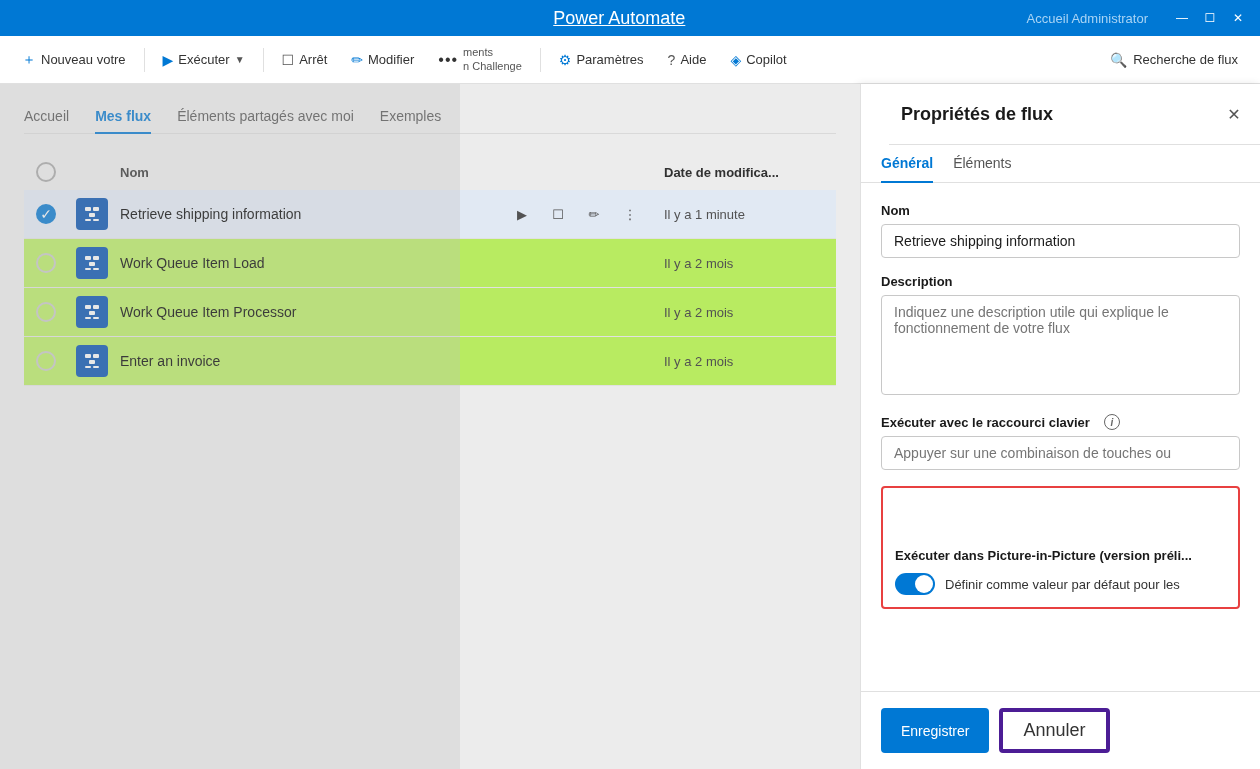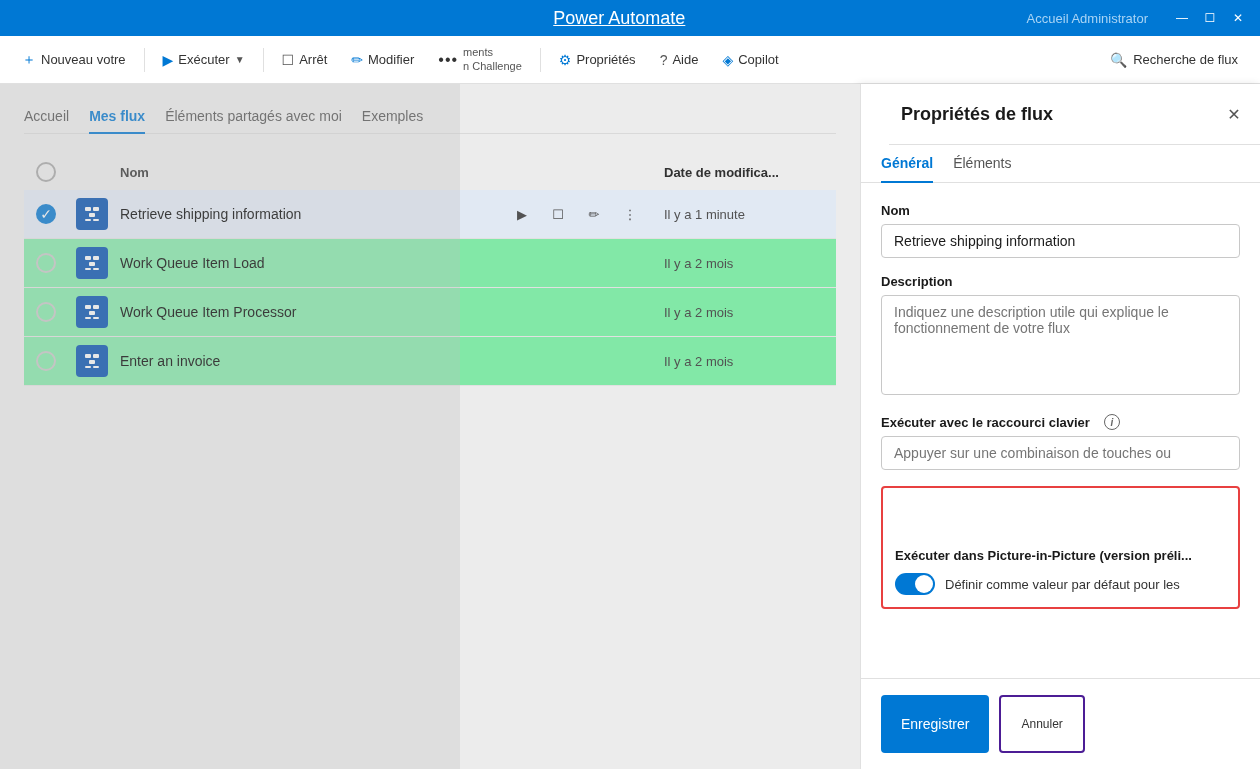--- a/index.html
+++ b/index.html
@@ -55,21 +55,21 @@
       flex: 1;
       background: #f3f3f3;
       padding: 16px 24px;
       overflow: auto;
       filter: brightness(0.97);
     }
 
     
     .tabs {
       display: flex;
-      gap: 20px;
+      gap: 26px;
       margin-bottom: 20px;
       border-bottom: 1px solid #e0e0e0;
     }
     .tab {
       padding: 8px 0;
       cursor: pointer;
       font-size: 14px;
       color: #555;
       border-bottom: 2px solid transparent;
       margin-bottom: -1px;
@@ -93,21 +93,21 @@
     .col-check { width: 28px; }
     .col-icon { width: 32px; }
     .col-name { flex: 1; }
     .col-date { width: 160px; text-align: left; }
 
     .table-row {
       display: flex;
       align-items: center;
       padding: 8px 12px;
       border-bottom: 1px solid #e8e8e8;
-      background: #86efac;
+      background: #bef264;
       cursor: pointer;
       gap: 12px;
     }
     .table-row.selected { background: #e8f0fb; }
 
     .flow-icon {
       width: 32px; height: 32px;
       background: #0050b4;
       border-radius: 4px;
       display: flex; align-items: center; justify-content: center;
@@ -287,26 +287,26 @@
       padding: 8px 20px;
       background: #0078d4;
       color: white;
       border: none;
       border-radius: 4px;
       font-size: 14px;
       cursor: pointer;
       font-weight: 500;
     }
     .btn-secondary {
-      padding: 20px 20px;
+      padding: 8px 20px;
       background: white;
       color: #333;
-      border: 2px solid #4c1d95;
-      border-radius: 4px;
-      font-size: 12px;
+      border: 4px solid #4c1d95;
+      border-radius: 4px;
+      font-size: 18px;
       cursor: pointer;
     }
 
     
     .overlay {
       position: absolute;
       top: 0; left: 0; right: 400px; bottom: 0;
       background: rgba(200,200,200,0.3);
       pointer-events: none;
     }
@@ -350,21 +350,21 @@
   <button class="toolbar-btn">
     <span style="font-size:16px;letter-spacing:1px;">•••</span>
     <span style="display:flex;flex-direction:column;align-items:flex-start;line-height:1.2;">
       <span style="font-size:11px;color:#555;">ments</span>
       <span style="font-size:11px;color:#555;">n Challenge</span>
     </span>
   </button>
   <div class="toolbar-divider"></div>
   <button class="toolbar-btn">
     <span class="tb-icon">⚙</span>
-    <span>Propriétés</span>
+    <span>Paramètres</span>
   </button>
   <button class="toolbar-btn">
     <span class="tb-icon" style="color:#555;">?</span>
     <span>Aide</span>
   </button>
   <button class="toolbar-btn">
     <span class="tb-icon" style="color:#0078d4;">◈</span>
     <span>Copilot</span>
   </button>
   <div style="flex:1;"></div>

